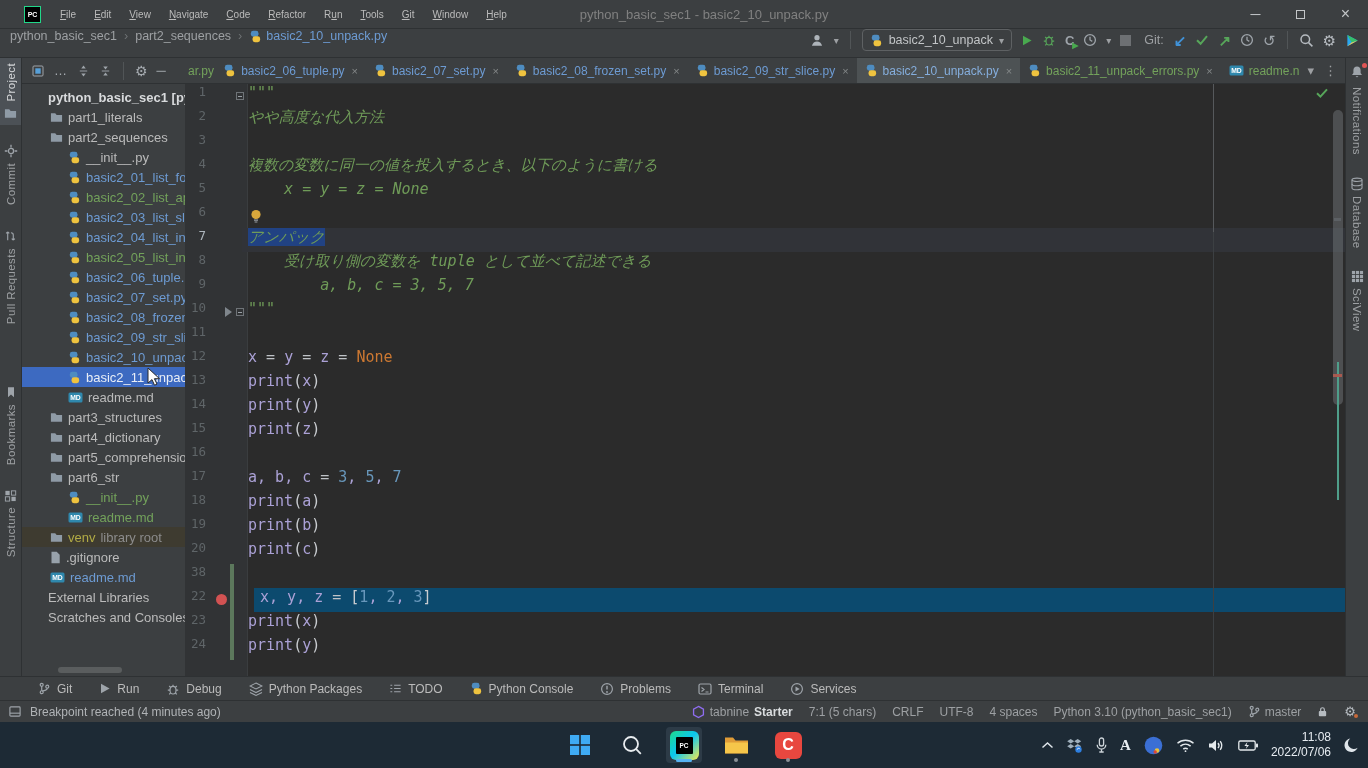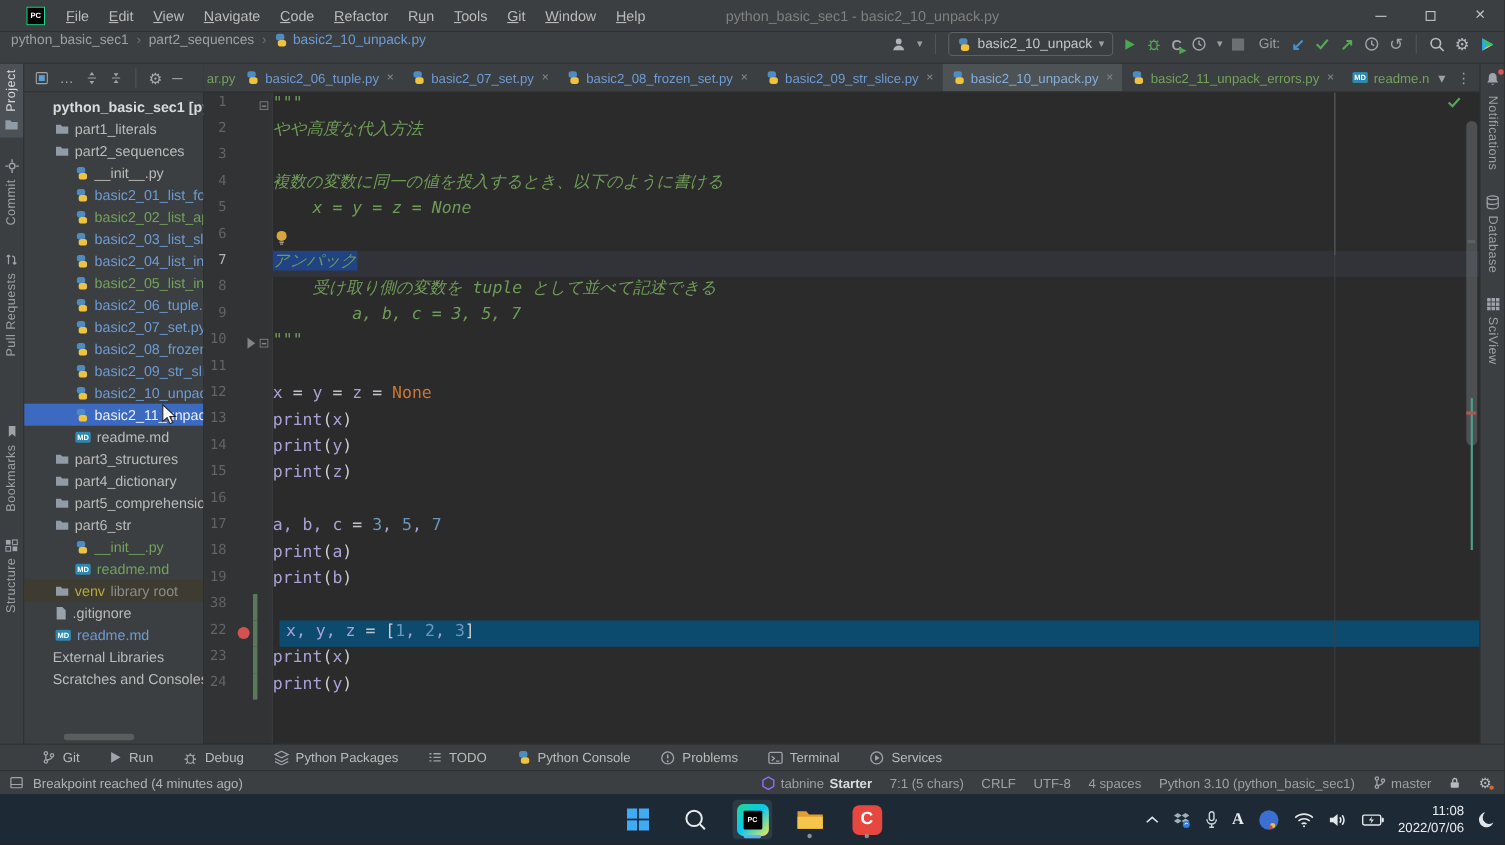--- a/index.html
+++ b/index.html
@@ -5,21 +5,21 @@
   html,body{margin:0;padding:0;background:#17191c;}
   *{box-sizing:border-box;}
   .screen{position:relative;width:1368px;height:768px;overflow:hidden;background:#2b2b2b;
     font-family:"Liberation Sans",sans-serif;color:#bbbbbb;font-size:13px;-webkit-font-smoothing:antialiased;}
   .ic{display:inline-flex;align-items:center;justify-content:center;line-height:0;}
   
   .titlebar{height:29px;background:#3c3f41;display:flex;align-items:center;padding-left:24px;border-bottom:1px solid #2e3133;}
   .pclogo{width:17px;height:17px;background:#000;border:1px solid #21d789;color:#fff;font-size:7px;font-weight:bold;
     display:flex;align-items:center;justify-content:center;margin-right:10px;}
   .menus{display:flex;align-items:center;}
-  .menu-item{padding:0 9px;color:#bbbbbb;font-size:13px;}
+  .menu-item{padding:0 9px;color:#bbbbbb;font-size:10px;}
   .menu-item u{text-decoration:underline;}
   .wtitle{color:#808080;margin-left:64px;font-size:13px;white-space:nowrap;}
   .winbtns{margin-left:auto;display:flex;height:100%;}
   .wbtn{width:45px;height:100%;display:flex;align-items:center;justify-content:center;color:#c3c6c8;font-size:14px;}
   .maxsq{width:9px;height:9px;border:1px solid #c3c6c8;display:inline-block;}
   
   .navbar{height:29px;background:#3c3f41;display:flex;align-items:flex-start;padding:0 8px 0 10px;border-bottom:1px solid #2e3133;}
   .crumbs{display:flex;align-items:center;gap:7px;font-size:12.5px;color:#9da0a3;}
   .crumb-sep{color:#6f7375;}
   .crumb-last{color:#6d9bd3;display:inline-flex;align-items:center;gap:4px;}
@@ -724,20 +724,25 @@
               <span class="ln">18</span>
               <span class="gut"></span>
               <span class="txt"><span class="tok-i">print</span><span class="tok-p">(</span><span class="tok-i">a</span><span class="tok-p">)</span></span>
             </div>
             <div class="row">
               <span class="ln">19</span>
               <span class="gut"></span>
               <span class="txt"><span class="tok-i">print</span><span class="tok-p">(</span><span class="tok-i">b</span><span class="tok-p">)</span></span>
             </div>
             <div class="row">
+              <span class="ln">20</span>
+              <span class="gut"></span>
+              <span class="txt"><span class="tok-i">print</span><span class="tok-p">(</span><span class="tok-i">c</span><span class="tok-p">)</span></span>
+            </div>
+            <div class="row">
               <span class="ln">38</span>
               <span class="gut">
                 <span class="vcsbar"></span>
               </span>
               <span class="txt"></span>
             </div>
             <div class="row bp">
               <span class="ln">22</span>
               <span class="gut">
                 <span class="bpdot"></span>

